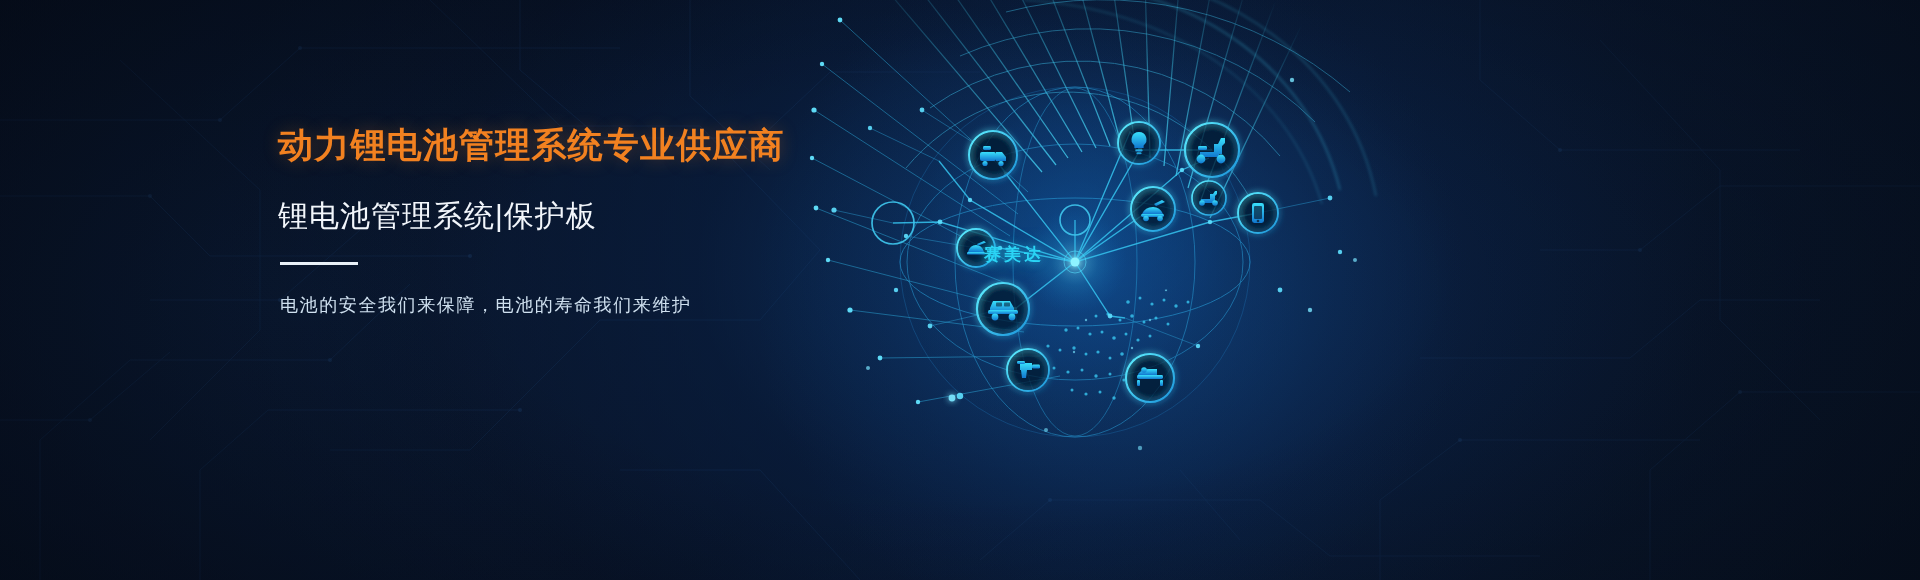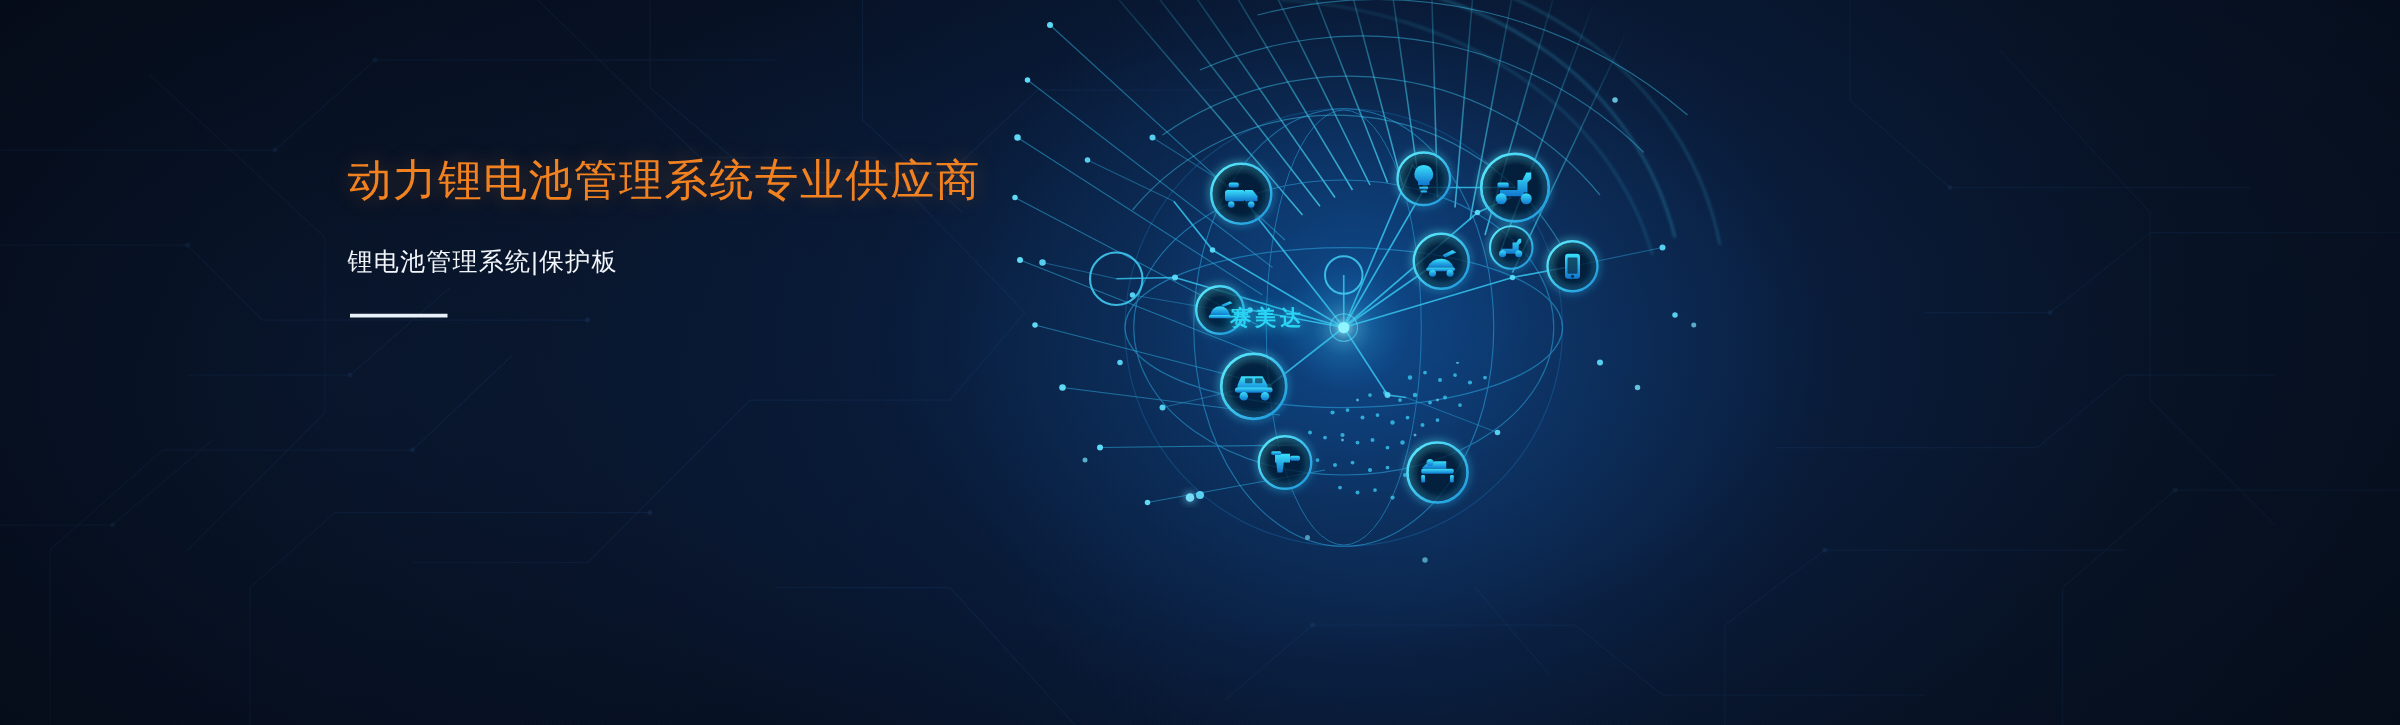--- a/index.html
+++ b/index.html
@@ -48,30 +48,30 @@
   #copy {
     position: absolute;
     left: 278px;
     top: 126px;
     width: 620px;
     z-index: 8;
   }
   #headline {
     color: #f28120;
     font-size: 35px;
-    font-weight: normal;
+    font-weight: bold;
     letter-spacing: 1.2px;
     line-height: 1.1;
     margin: 0;
     white-space: nowrap;
     text-shadow: 0 0 18px rgba(242,129,32,0.30);
   }
   #subtitle {
     color: #f2f6fb;
-    font-size: 20px;
+    font-size: 30px;
     font-weight: normal;
     letter-spacing: 1px;
     line-height: 1.1;
     margin: 34px 0 0 0;
     white-space: nowrap;
   }
   #divider {
     width: 78px;
     height: 3px;
     background: #e9f1f8;
@@ -155,20 +155,21 @@
         <circle cx="90" cy="420" r="2"></circle>
     </g>
   </svg>
 
   <div class="tex-glow"></div>
 
   <div id="copy">
     <h1 id="headline">动力锂电池管理系统专业供应商</h1>
     <h2 id="subtitle">锂电池管理系统|保护板</h2>
     <div id="divider"></div>
+    <p id="tagline">电池的安全我们来保障，电池的寿命我们来维护</p>
   </div>
 
   <div id="globe-wrap">
     <svg width="620" height="620" viewBox="0 0 620 620" aria-hidden="true">
       <defs>
         <radialGradient id="gSphere" cx="52%" cy="42%" r="62%">
           <stop offset="0%" stop-color="#0e5ca8" stop-opacity="0.42"></stop>
           <stop offset="55%" stop-color="#0b3f7c" stop-opacity="0.30"></stop>
           <stop offset="100%" stop-color="#07203f" stop-opacity="0.04"></stop>
         </radialGradient>

